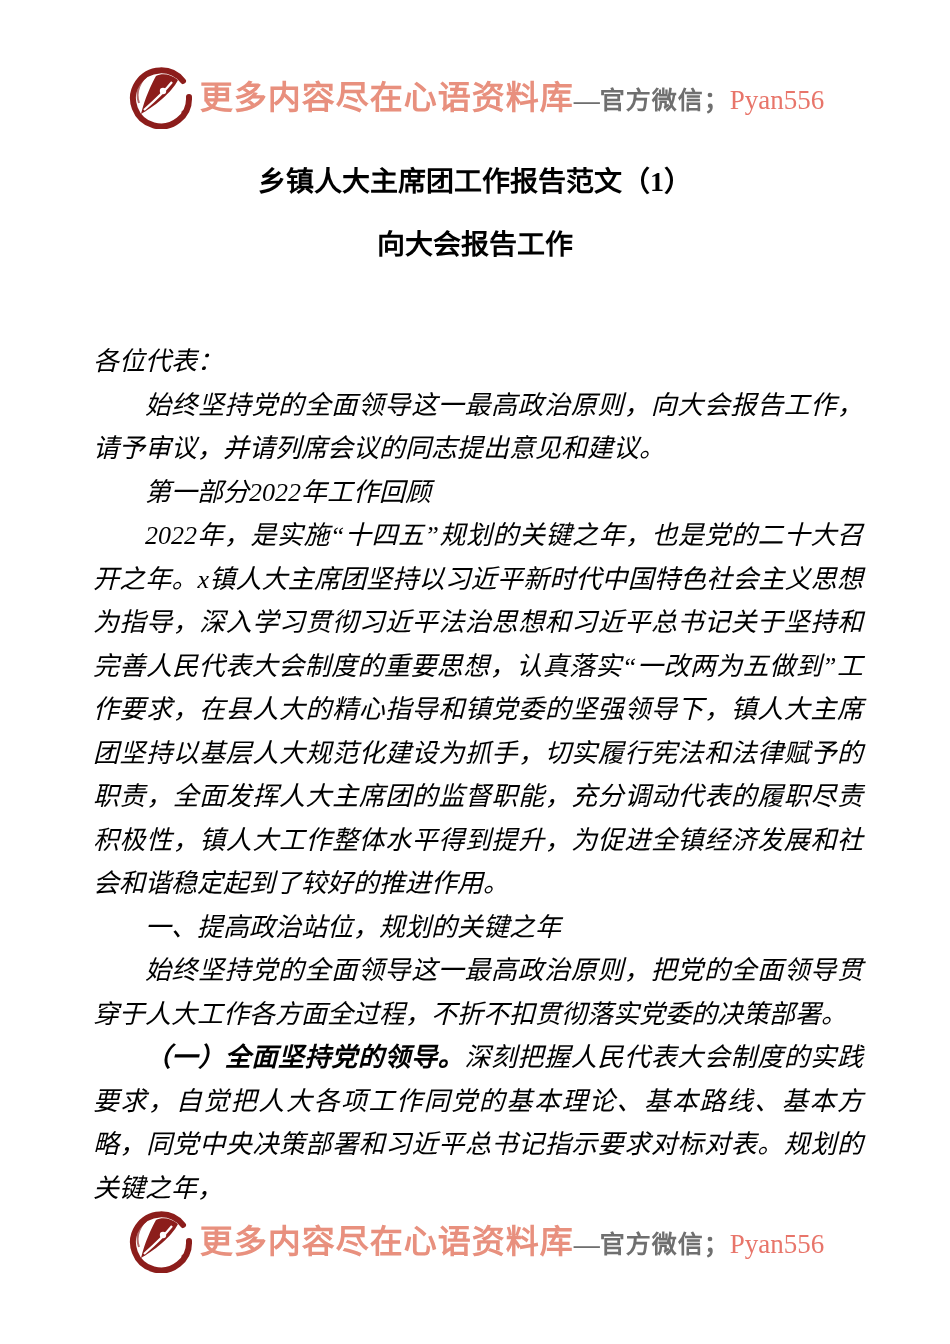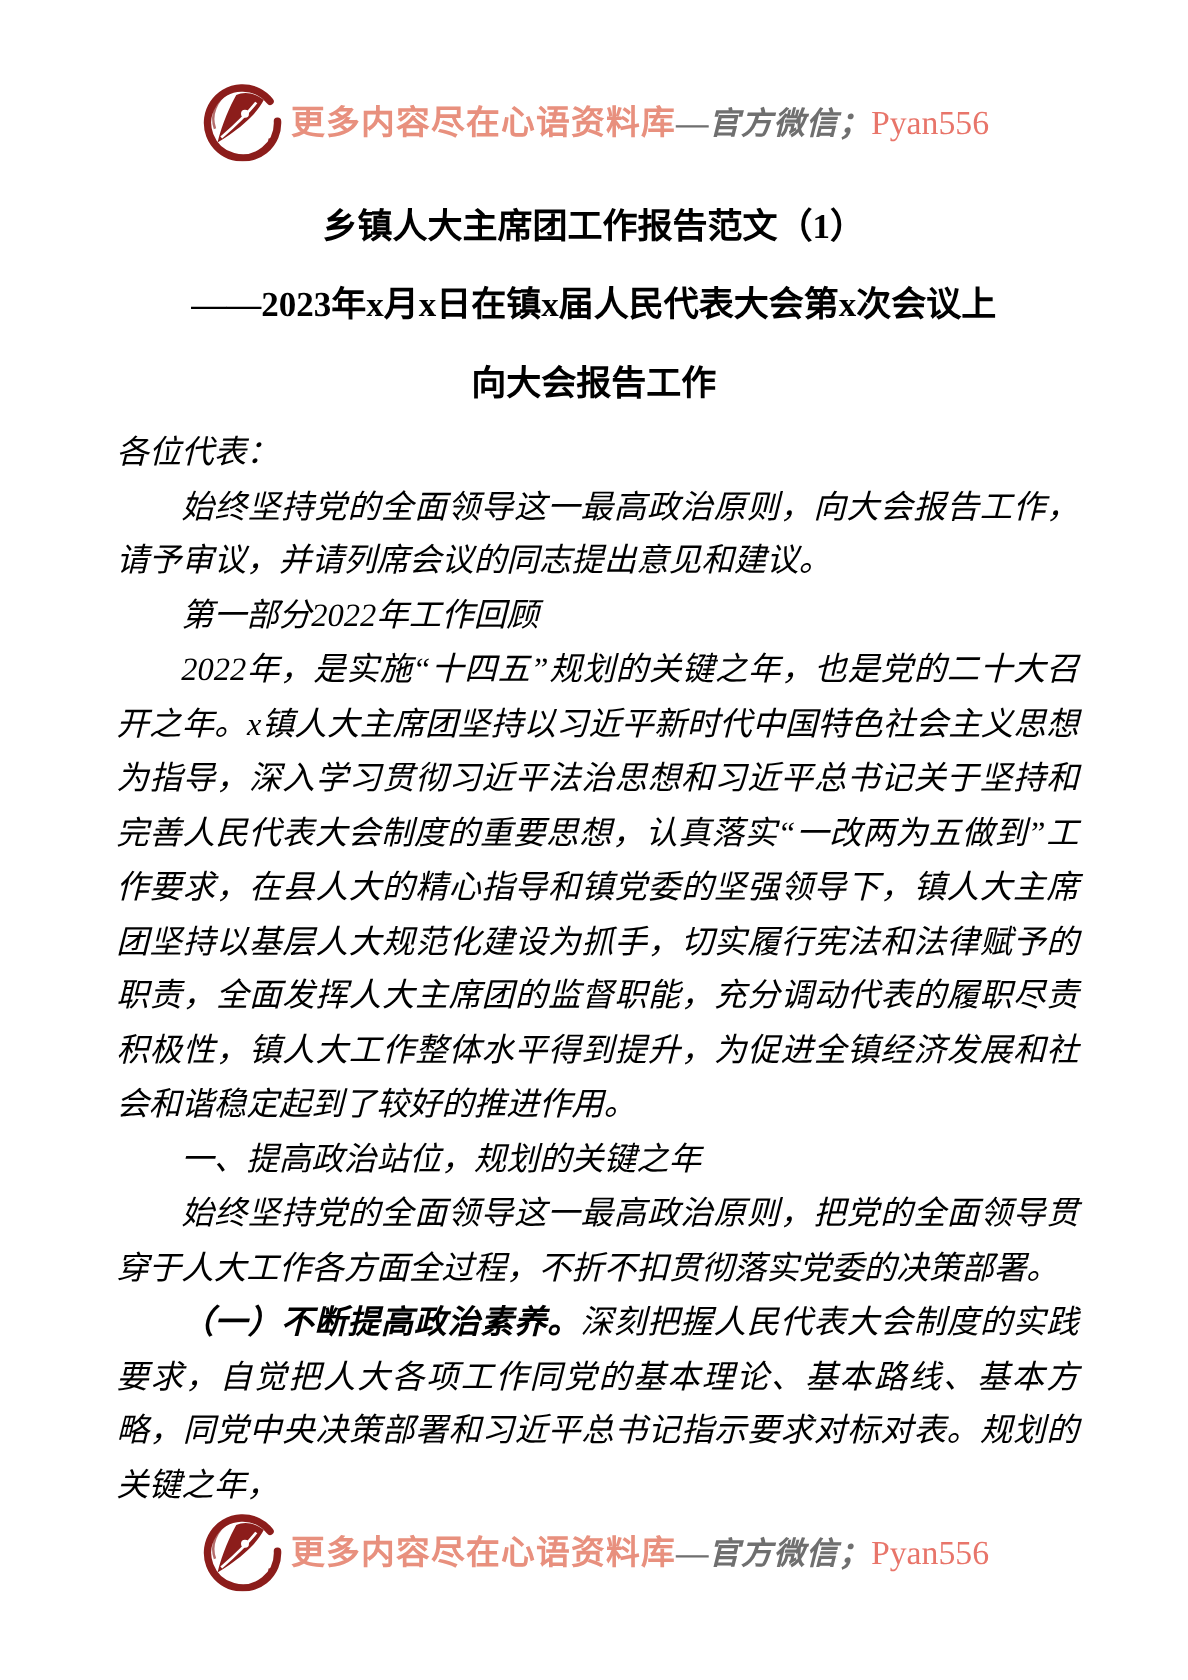--- a/index.html
+++ b/index.html
@@ -27,27 +27,27 @@
     display:flex;justify-content:center;align-items:center;
     gap:6px;height:70px;
   }
   .wm-header{top:60px;}
   .wm-footer{top:1204px;}
   .wm .logo{width:68px;height:68px;display:inline-block;color:var(--wm-logo);flex:0 0 auto;}
   .wm .logo svg{width:100%;height:100%;display:block;}
   .wm-text{white-space:nowrap;display:inline-flex;align-items:baseline;}
   .wm-brand{
     color:var(--wm-brand);
-    font-size:27px;font-weight:bold;
+    font-size:33px;font-weight:bold;
     letter-spacing:1px;
   }
   .wm-sep{color:var(--wm-label);font-size:26px;font-weight:bold;}
   .wm-label{
     color:var(--wm-label);
-    font-size:25px;font-weight:bold;font-style:italic;
+    font-size:25px;font-weight:bold;
     letter-spacing:1px;
   }
   .wm-id{
     color:var(--wm-id);
     font-family:Liberation Serif, serif;
     font-size:27px;
   }
   
   .title-block{
     position:absolute;top:150px;left:0;width:100%;
@@ -89,32 +89,31 @@
     <span class="wm-text">
       <span class="wm-brand">更多内容尽在心语资料库</span>
       <span class="wm-sep">—</span>
       <span class="wm-label">官方微信；</span>
       <span class="wm-id">Pyan556</span>
     </span>
   </header>
 
   <div class="title-block">
     <h1 class="doc-title">乡镇人大主席团工作报告范文（1）</h1>
-    <h2 class="doc-subtitle">——2023年x月x日在镇x届人民代表大会第x次会议上</h2>
     <div class="doc-author">向大会报告工作</div>
   </div>
 
   <main class="doc-body">
     <p class="no-indent">各位代表：</p>
     <p>始终坚持党的全面领导这一最高政治原则，向大会报告工作，请予审议，并请列席会议的同志提出意见和建议。</p>
     <p>第一部分2022年工作回顾</p>
     <p>2022年，是实施“十四五”规划的关键之年，也是党的二十大召开之年。x镇人大主席团坚持以习近平新时代中国特色社会主义思想为指导，深入学习贯彻习近平法治思想和习近平总书记关于坚持和完善人民代表大会制度的重要思想，认真落实“一改两为五做到”工作要求，在县人大的精心指导和镇党委的坚强领导下，镇人大主席团坚持以基层人大规范化建设为抓手，切实履行宪法和法律赋予的职责，全面发挥人大主席团的监督职能，充分调动代表的履职尽责积极性，镇人大工作整体水平得到提升，为促进全镇经济发展和社会和谐稳定起到了较好的推进作用。</p>
     <p>一、提高政治站位，规划的关键之年</p>
     <p>始终坚持党的全面领导这一最高政治原则，把党的全面领导贯穿于人大工作各方面全过程，不折不扣贯彻落实党委的决策部署。</p>
-    <p><b>（一）不断提高政治素养。</b><span>深刻把握人民代表大会制度的实践要求，自觉把人大各项工作同党的基本理论、基本路线、基本方略，同党中央决策部署和习近平总书记指示要求对标对表。规划的关键之年，</span></p>
+    <p><b>（一）全面坚持党的领导。</b><span>深刻把握人民代表大会制度的实践要求，自觉把人大各项工作同党的基本理论、基本路线、基本方略，同党中央决策部署和习近平总书记指示要求对标对表。规划的关键之年，</span></p>
   </main>
 
   <footer class="wm wm-footer">
     <span class="logo">
       <svg viewBox="0 0 68 68" aria-hidden="true">
         <path d="M57 20 A28 28 0 1 0 63 36" fill="none" stroke="currentColor" stroke-width="6" stroke-linecap="round"></path>
         <path d="M24 13 C14 19 9 31 13 42" fill="none" stroke="currentColor" stroke-width="2" opacity="0.65"></path>
         <path d="M15 53 C20 50 28 45 36 38 C43 32 49 25 52 19 C45 13 36 12 30 15 C25 24 19 37 15 53 Z" fill="currentColor"></path>
         <path d="M18 49 C26 42 38 31 46 21" fill="none" stroke="#ffffff" stroke-width="2.2"></path>
         <circle cx="37" cy="30" r="3.2" fill="#ffffff"></circle>

